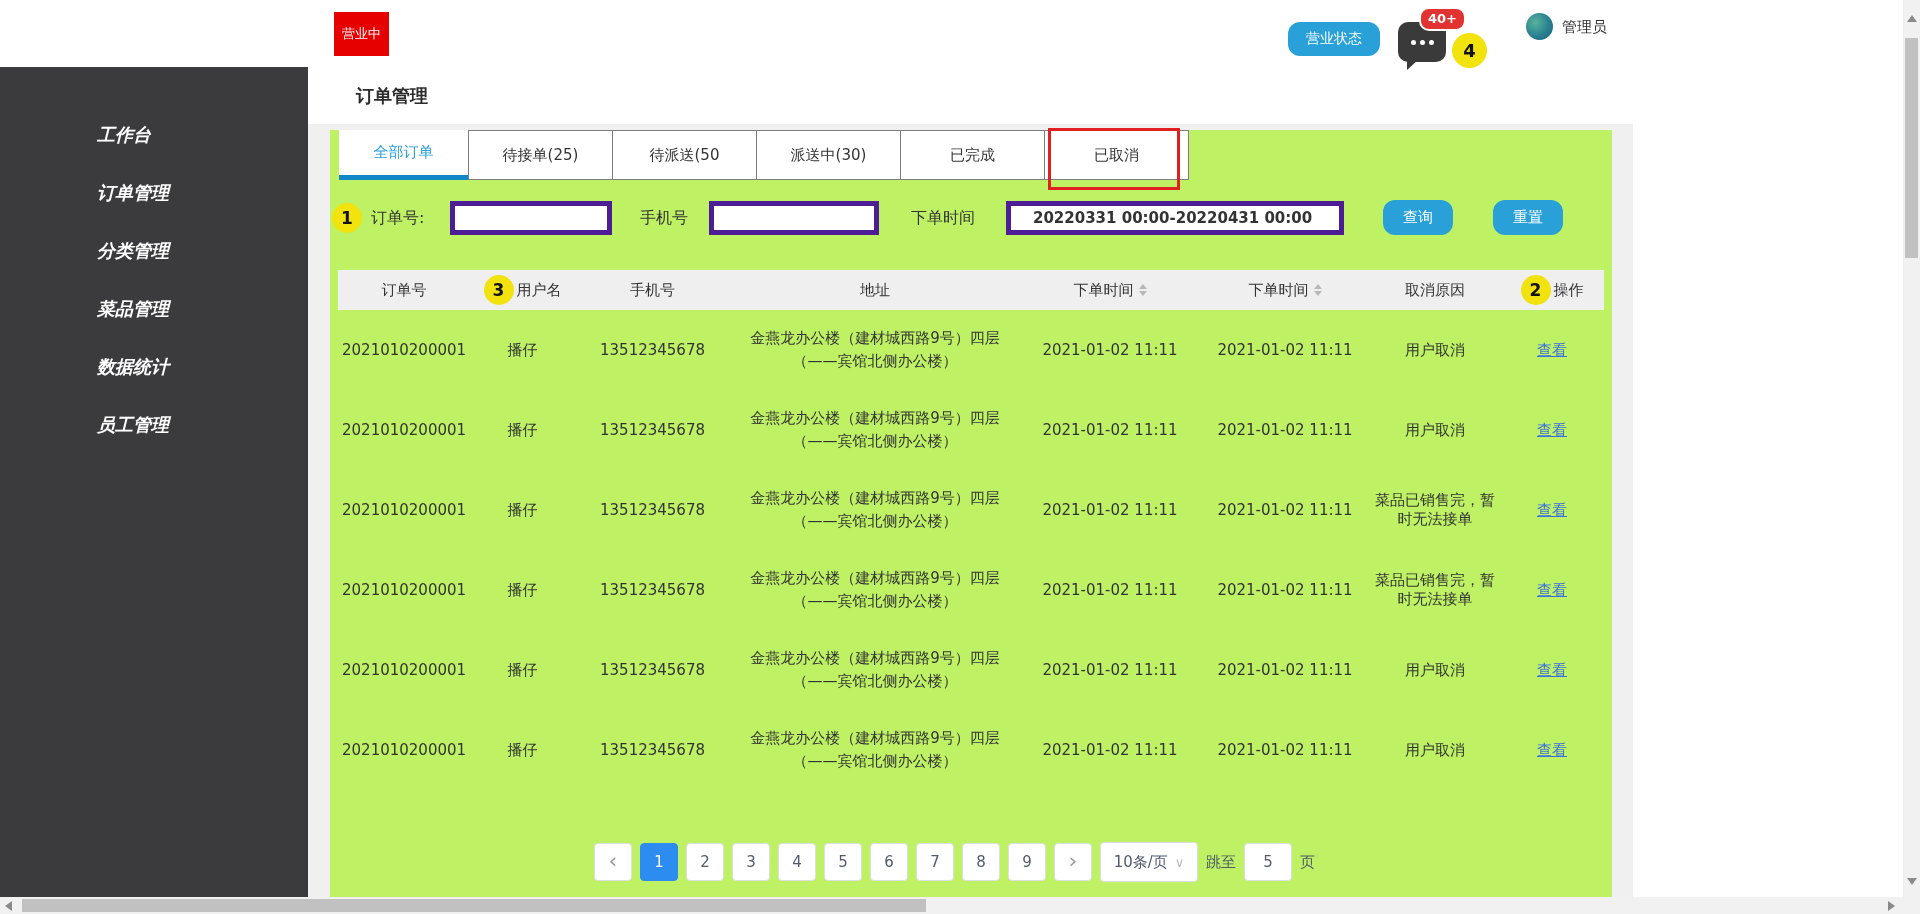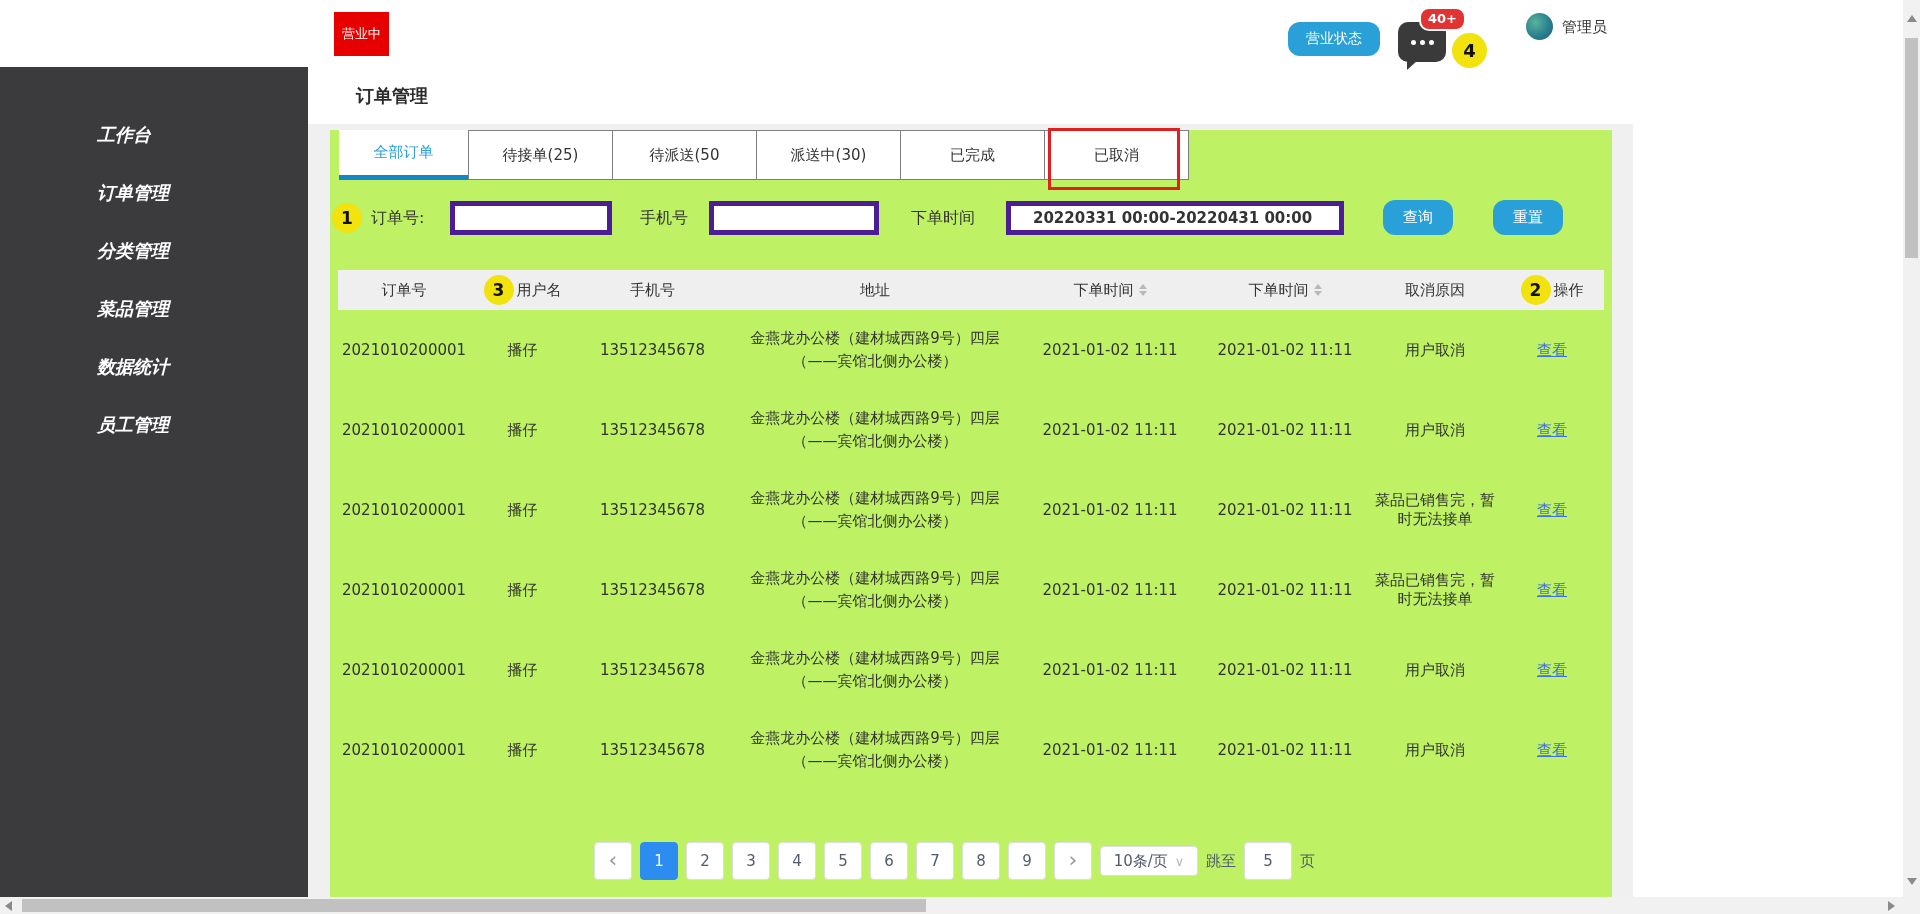--- a/index.html
+++ b/index.html
@@ -105,21 +105,21 @@
     position:absolute; left:264px; top:712px; display:flex; gap:8px; align-items:center;
     font-size:15px; color:#515a6e;
   }
   .pg-btn {
     width:38px; height:38px; background:#fff; border:1px solid #dcdee2; border-radius:4px;
     display:flex; align-items:center; justify-content:center; cursor:pointer; color:#515a6e;
   }
   .pg-btn.active { background:#2d8cf0; border-color:#2d8cf0; color:#fff; }
   .pg-arrow { color:#999; font-size:22px; padding-bottom:3px; }
   .pg-select {
-    width:98px; height:30px; border:1px solid #dcdee2; border-radius:4px; background:#fff;
+    width:98px; height:40px; border:1px solid #dcdee2; border-radius:4px; background:#fff;
     display:flex; align-items:center; justify-content:center; gap:7px; cursor:pointer;
   }
   .sel-caret { color:#b5b9c2; font-size:13px; }
   .jump-input {
     width:48px; height:38px; border:1px solid #dcdee2; border-radius:4px; text-align:center;
     font-size:15px; color:#515a6e; font-family:inherit;
   }
   
   .v-scroll { position:absolute; left:1903px; top:0; width:17px; height:897px; background:#f1f1f1; }
   .v-thumb  { position:absolute; left:2px; top:38px; width:13px; height:220px; background:#c1c1c1; }

